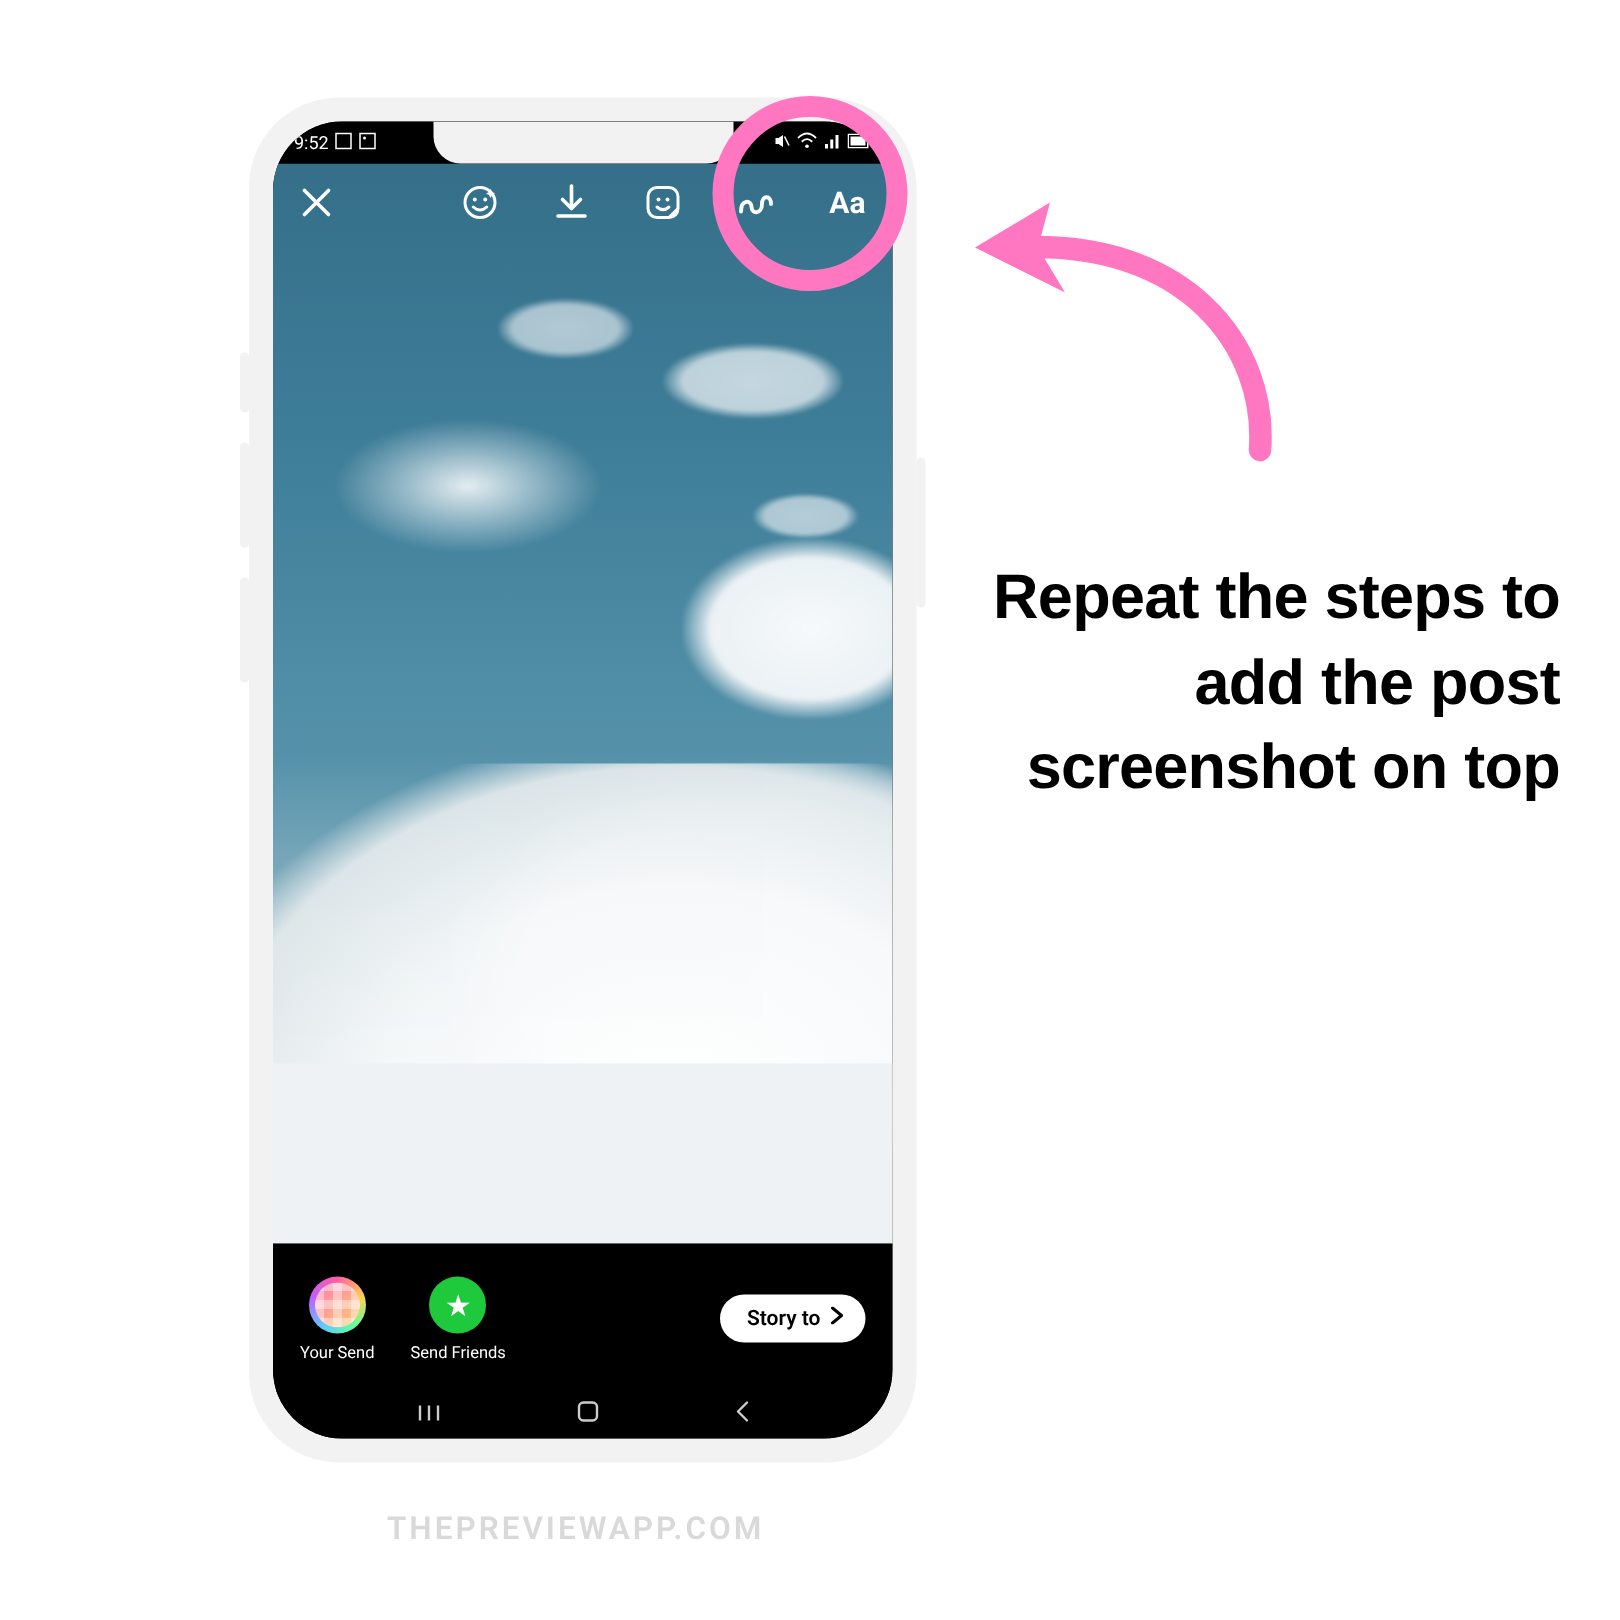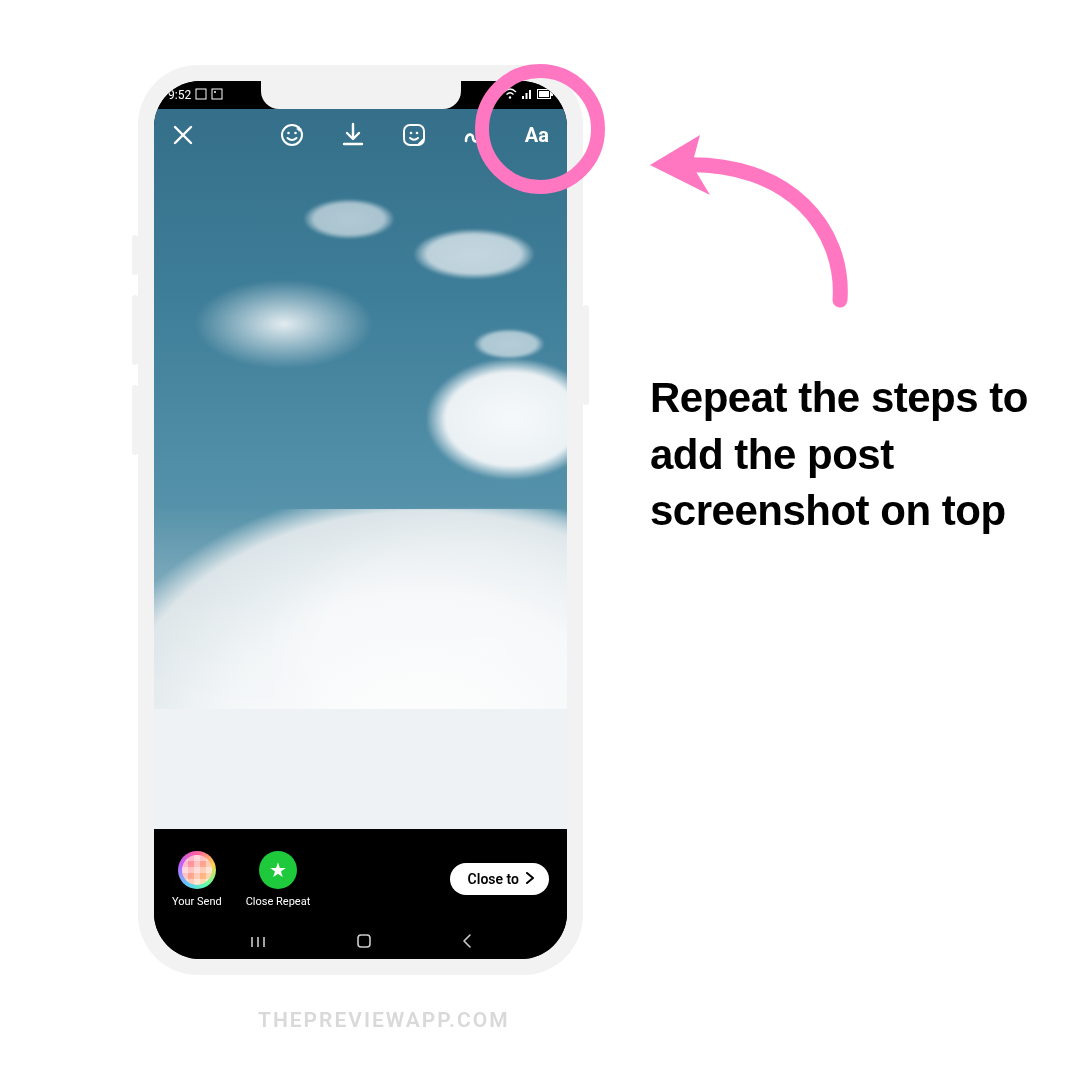--- a/index.html
+++ b/index.html
@@ -8,21 +8,21 @@
     height: 1080px;
     background: #ffffff;
     font-family: -apple-system, BlinkMacSystemFont, "Segoe UI", Roboto, Helvetica, Arial, sans-serif;
     position: relative;
     overflow: hidden;
   }
 
   
   .phone {
     position: absolute;
-    left: 138px;
+    left: 166px;
     top: 65px;
     width: 445px;
     height: 910px;
     background: #f2f2f2;
     border-radius: 60px;
     padding: 16px;
   }
   .phone-side-btn {
     position: absolute;
     background: #f2f2f2;
@@ -191,20 +191,21 @@
   .instruction {
     position:absolute;
     left: 650px; top: 370px;
     width: 390px;
     font-weight: 800;
     font-size: 42px;
     line-height: 1.35;
     color:#000;
     font-family: "Arial Black","Helvetica Neue",Arial,sans-serif;
     letter-spacing: -0.5px;
+    text-align: right;
   }
 
   
   .watermark {
     position:absolute;
     left: 258px; top: 1008px;
     font-size: 21px;
     letter-spacing: 2px;
     color:#d9d9d9;
     font-weight:600;
@@ -318,24 +319,24 @@
       <span class="tool" style="font-weight:700;font-size:20px;color:#fff">Aa</span>
     </div>
 
     <div class="share-bar">
       <div class="share-item">
         <div class="circle story"></div>
         <span>Your Send</span>
       </div>
       <div class="share-item">
         <div class="circle close">★</div>
-        <span>Close Repeat</span>
+        <span>Send Friends</span>
       </div>
       <div class="send-btn">
-        <span>Close to</span>
+        <span>Story to</span>
         <span>
           <svg width="10" height="12" viewBox="0 0 10 12">
               <polyline points="2,1 8,6 2,11" fill="none" stroke="#000" stroke-width="2" stroke-linecap="round" stroke-linejoin="round"></polyline>
             </svg>
         </span>
       </div>
     </div>
 
     <div class="nav-bar">
       <span>

